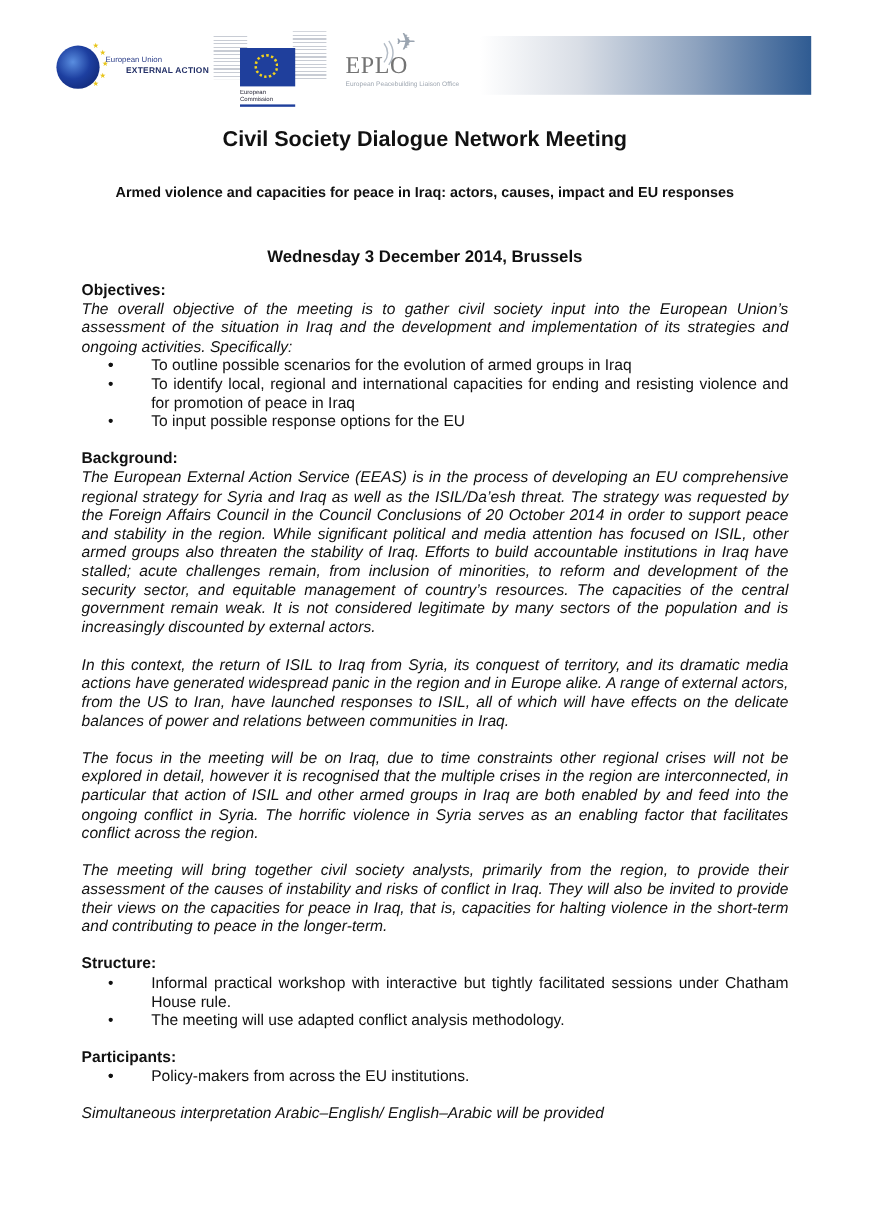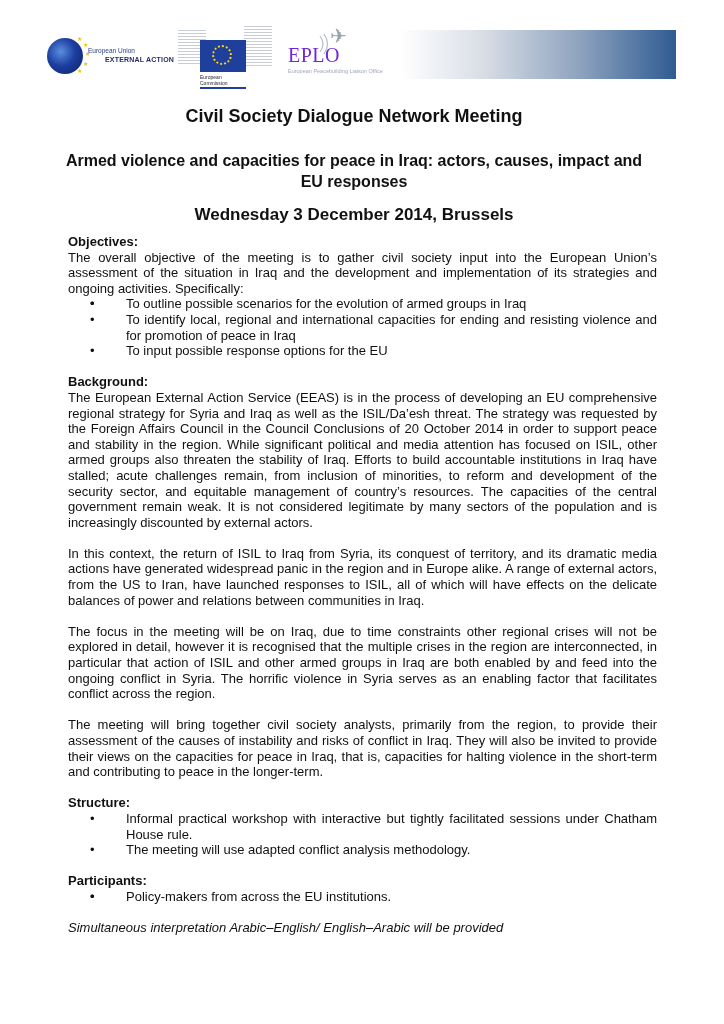--- a/index.html
+++ b/index.html
@@ -23,36 +23,36 @@
   .ec .flag { position: absolute; left: 22px; top: 16px; width: 46px; height: 32px; background: #1f3f9c; }
   .ec .ring { position: absolute; left: 12px; top: 5px; width: 20px; height: 20px; border-radius: 50%;
       border: 2px dotted #f2d21c; box-sizing: border-box; }
   .ec .t1 { position: absolute; left: 22px; top: 50px; font-size: 5px; color: #223; white-space: nowrap; }
   .ec .t2 { position: absolute; left: 22px; top: 56px; font-size: 5px; color: #223; white-space: nowrap; }
   .ec .bar { position: absolute; left: 22px; top: 63px; width: 46px; height: 2px; background: #1f3f9c; }
 
   .epl { position: absolute; left: 288px; top: 24px; width: 115px; height: 60px; }
   .epl .bird { position: absolute; left: 42px; top: 0px; width: 24px; height: 24px; color: #9aa4b0; font-size: 20px; line-height: 24px; }
   .epl .arcs { position: absolute; left: 30px; top: 8px; width: 14px; height: 24px; }
-  .epl .name { position: absolute; left: 0; top: 20px; font-family: "Liberation Serif", serif; font-size: 20px; color: #6d28d9; letter-spacing: 0.5px; }
+  .epl .name { position: absolute; left: 0; top: 20px; font-family: "Liberation Serif", serif; font-size: 20px; color: #737373; letter-spacing: 0.5px; }
   .epl .sub { position: absolute; left: 0; top: 44px; font-size: 5.5px; color: #a0a8b2; white-space: nowrap; }
 
   .gradbar { position: absolute; left: 400px; top: 30px; width: 276px; height: 49px;
       background: linear-gradient(to right, #ffffff 0%, #d9dee6 30%, #8ea3bf 65%, #2f5b92 100%); }
 
   
   .title { position: absolute; left: 0; width: 708px; text-align: center; font-weight: bold; }
   .t-main { top: 106px; font-size: 18px; }
-  .t-sub  { top: 150px; font-size: 16px; line-height: 21px; padding: 0 60px; box-sizing: border-box; }
-  .t-date { top: 205px; font-size: 17px; }
+  .t-sub  { top: 150px; font-size: 12px; line-height: 21px; padding: 0 60px; box-sizing: border-box; }
+  .t-date { top: 205px; font-size: 14px; }
 
   
   .content { position: absolute; left: 68px; top: 234px; width: 589px; font-size: 13px; line-height: 15.6px; }
   .h { font-weight: bold; margin: 0; }
-  p { margin: 0; text-align: justify; }
+  p { margin: 0; text-align: justify; font-style: italic; }
   .gap { height: 15.6px; }
   ul { list-style: none; margin: 0; padding: 0; }
   li { position: relative; padding-left: 58px; text-align: justify; }
   li .bullet { position: absolute; left: 22px; top: 0; }
   .italic { font-style: italic; }
 </style>
 </head>
 <body>
 
 <div class="header">

